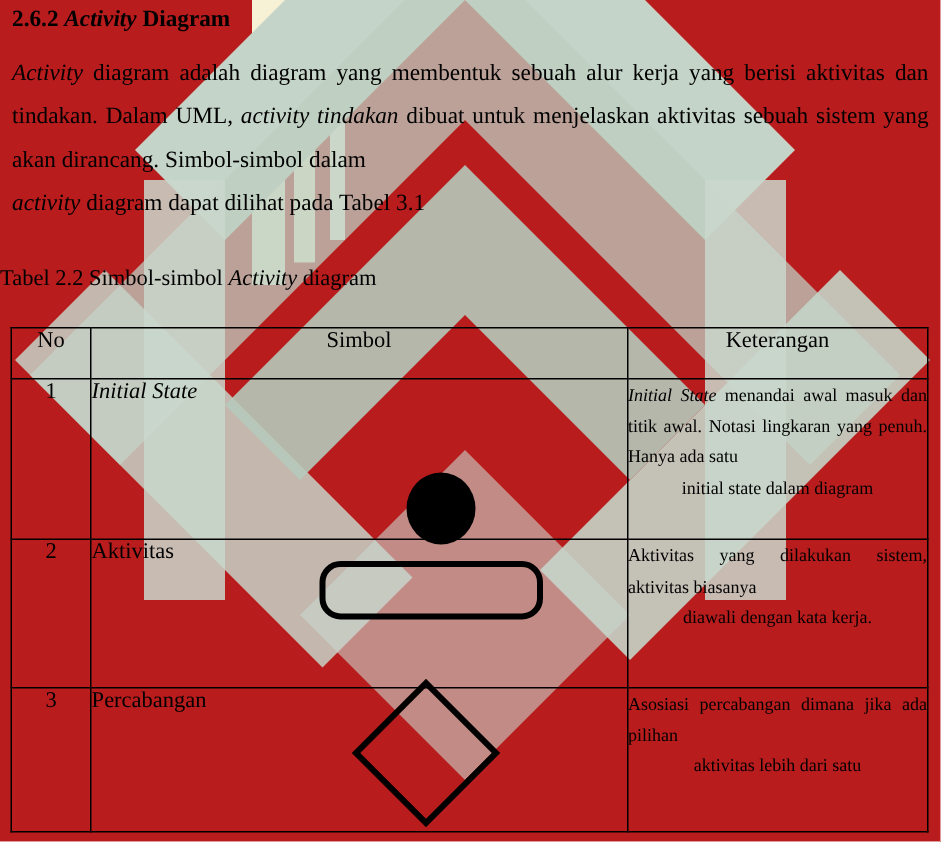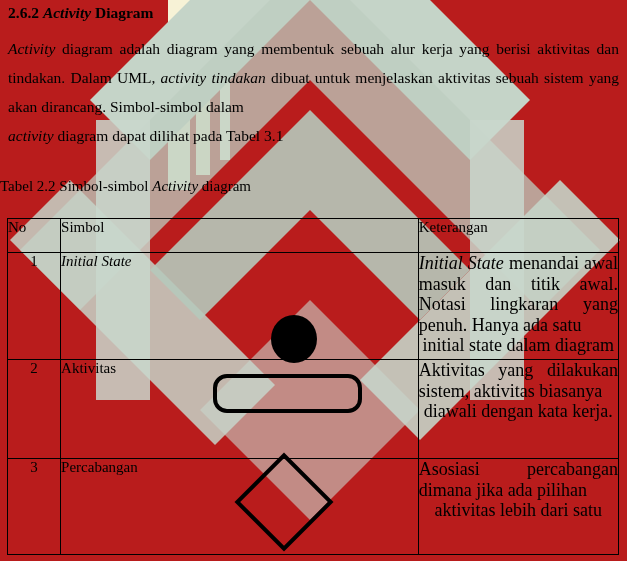--- a/index.html
+++ b/index.html
@@ -86,21 +86,21 @@
     padding: 0;
     vertical-align: top;
     font-weight: normal;
   }
   .c-no   { width: 53px; }
   .c-sym  { width: 357px; }
   .c-ket  { width: 200px; }
 
   thead td {
     height: 33px;
-    text-align: left;
+    text-align: center;
     vertical-align: middle;
     font-size: 15px;
   }
 
   .rownum {
     text-align: center;
     vertical-align: middle;
     font-size: 15px;
   }
 
@@ -109,21 +109,21 @@
     padding: 3px 0 0 9px;
   }
   .symlabel {
     font-size: 15px;
     display: inline-block;
   }
   .symlabel.ital { font-style: italic; }
 
   .ketcell {
     padding: 3px 7px 3px 8px;
-    font-size: 18px;
+    font-size: 12px;
     line-height: 20.5px;
     text-align: justify;
     text-justify: inter-word;
     margin-top: 24px;
   }
   .ketcell.mid { vertical-align: middle; }
   .ketcell .ital { font-style: italic; }
   .ketcell .lastline { display: block; text-align: center; }
 
   

